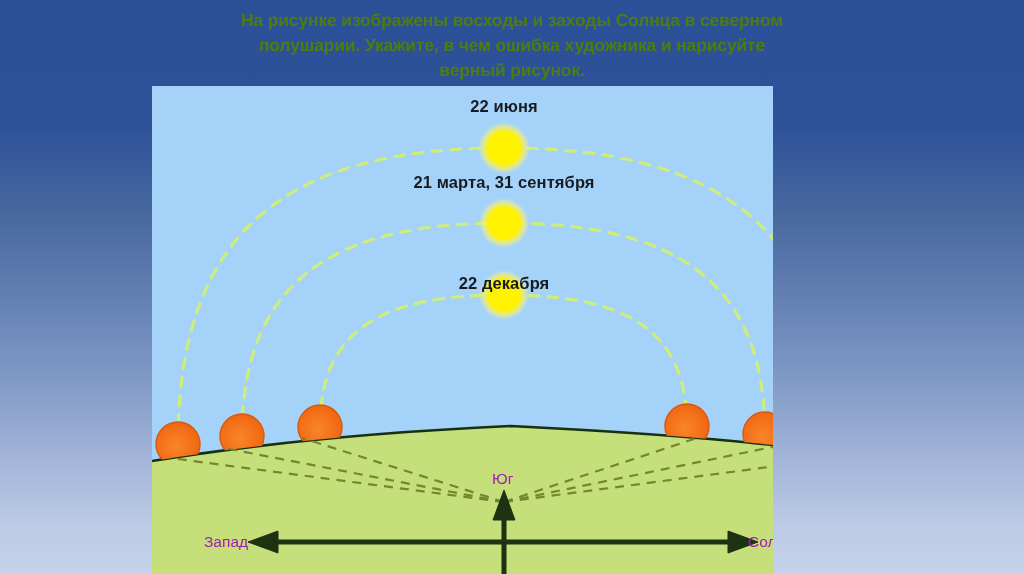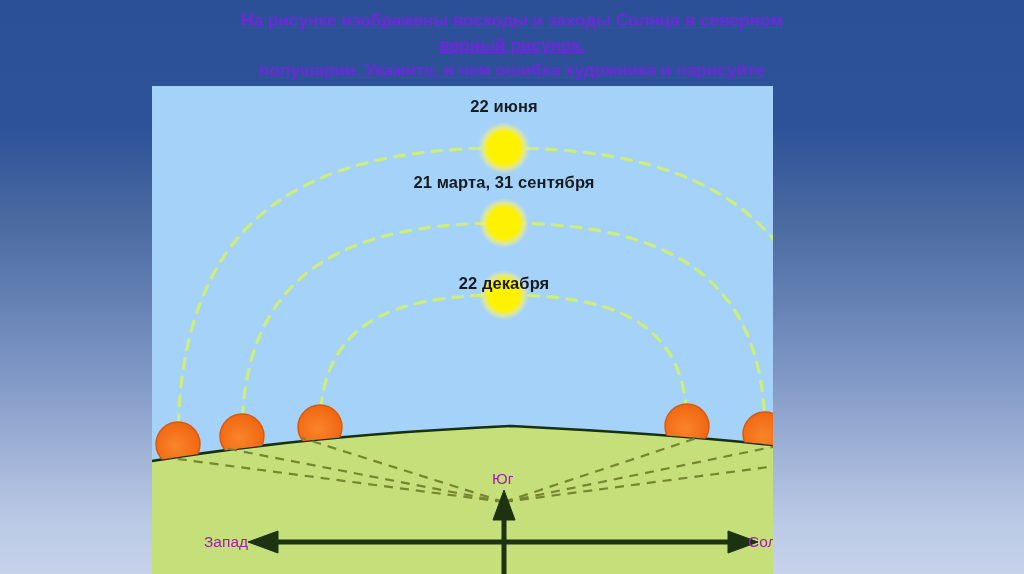--- a/index.html
+++ b/index.html
@@ -28,27 +28,26 @@
     inset: 0;
   }
 
   
   #title-block {
     position: absolute;
     left: 150px;
     top: 8px;
     width: 724px;
     text-align: center;
-    color: #6d28d9;
+    color: #4d7c0f;
     font-weight: bold;
     font-size: 17.4px;
     line-height: 25px;
     letter-spacing: -0.1px;
     text-rendering: geometricPrecision;
-    text-decoration: underline;
   }
   #title-block .line { display: block; white-space: nowrap; }
 
   
   #diagram-panel {
     position: absolute;
     left: 152px;
     top: 86px;
     width: 621px;
     height: 488px;
@@ -79,22 +78,22 @@
     white-space: nowrap;
   }
 </style>
 </head>
 <body>
 
 <div id="slide">
 
   <div id="title-block">
     <span class="line">На рисунке изображены восходы и заходы Солнца в северном</span>
+    <span class="line">полушарии. Укажите, в чем ошибка художника и нарисуйте</span>
     <span class="line">верный рисунок.</span>
-    <span class="line">полушарии. Укажите, в чем ошибка художника и нарисуйте</span>
   </div>
 
   <div id="diagram-panel">
 
     <svg id="diagram-svg" width="718" height="488" viewBox="0 0 718 488">
       <defs>
         <radialGradient id="sunGlow" cx="50%" cy="50%" r="50%">
           <stop offset="0%" stop-color="#fff200" stop-opacity="1"></stop>
           <stop offset="62%" stop-color="#fff200" stop-opacity="1"></stop>
           <stop offset="80%" stop-color="#f6f06a" stop-opacity="0.72"></stop>

